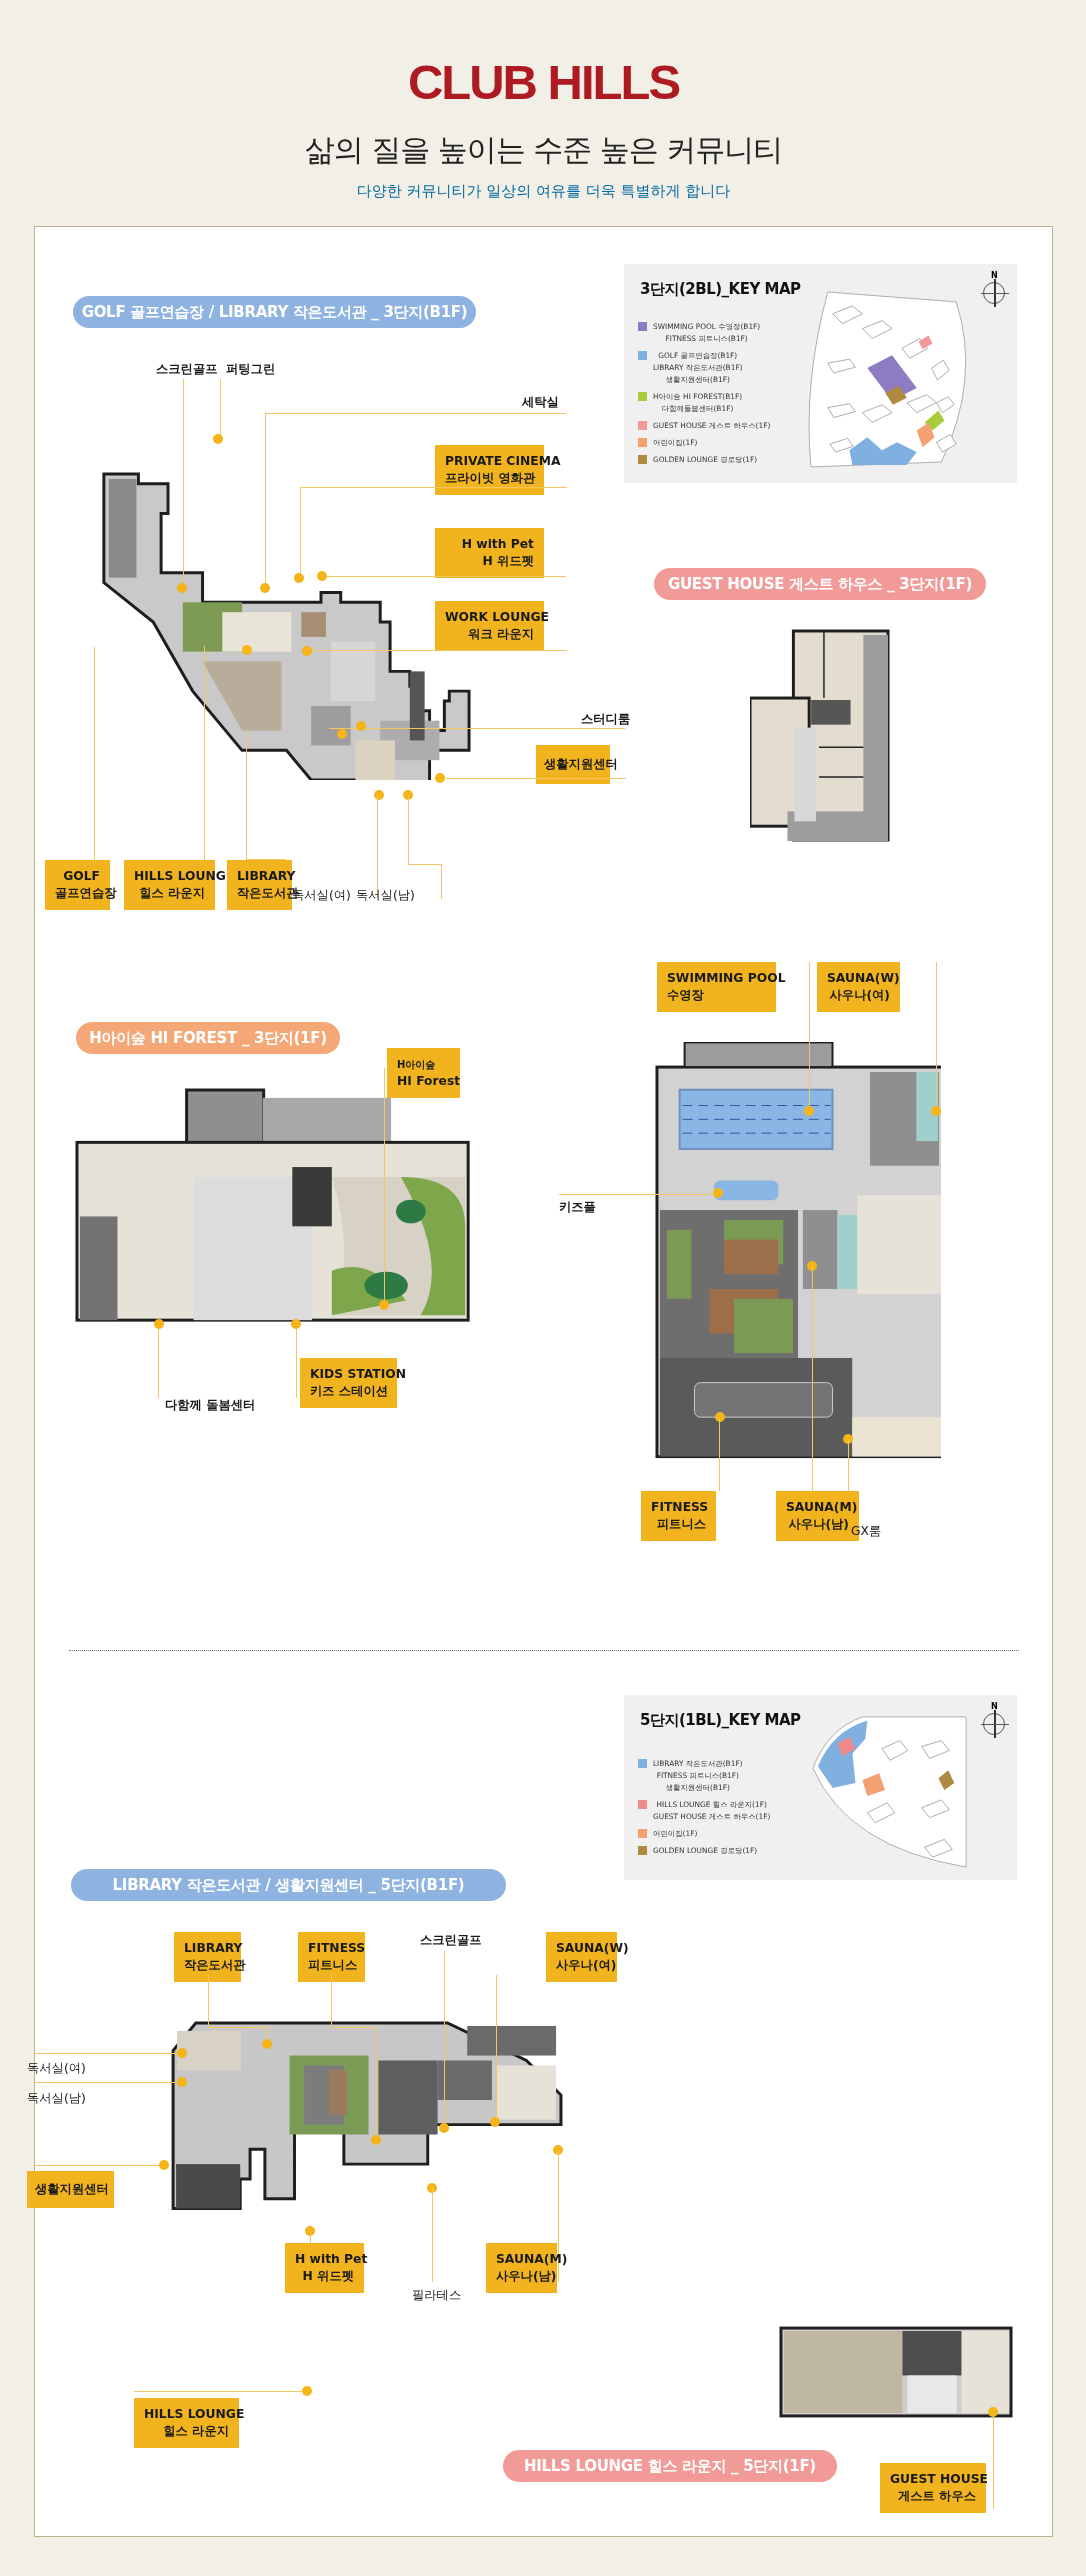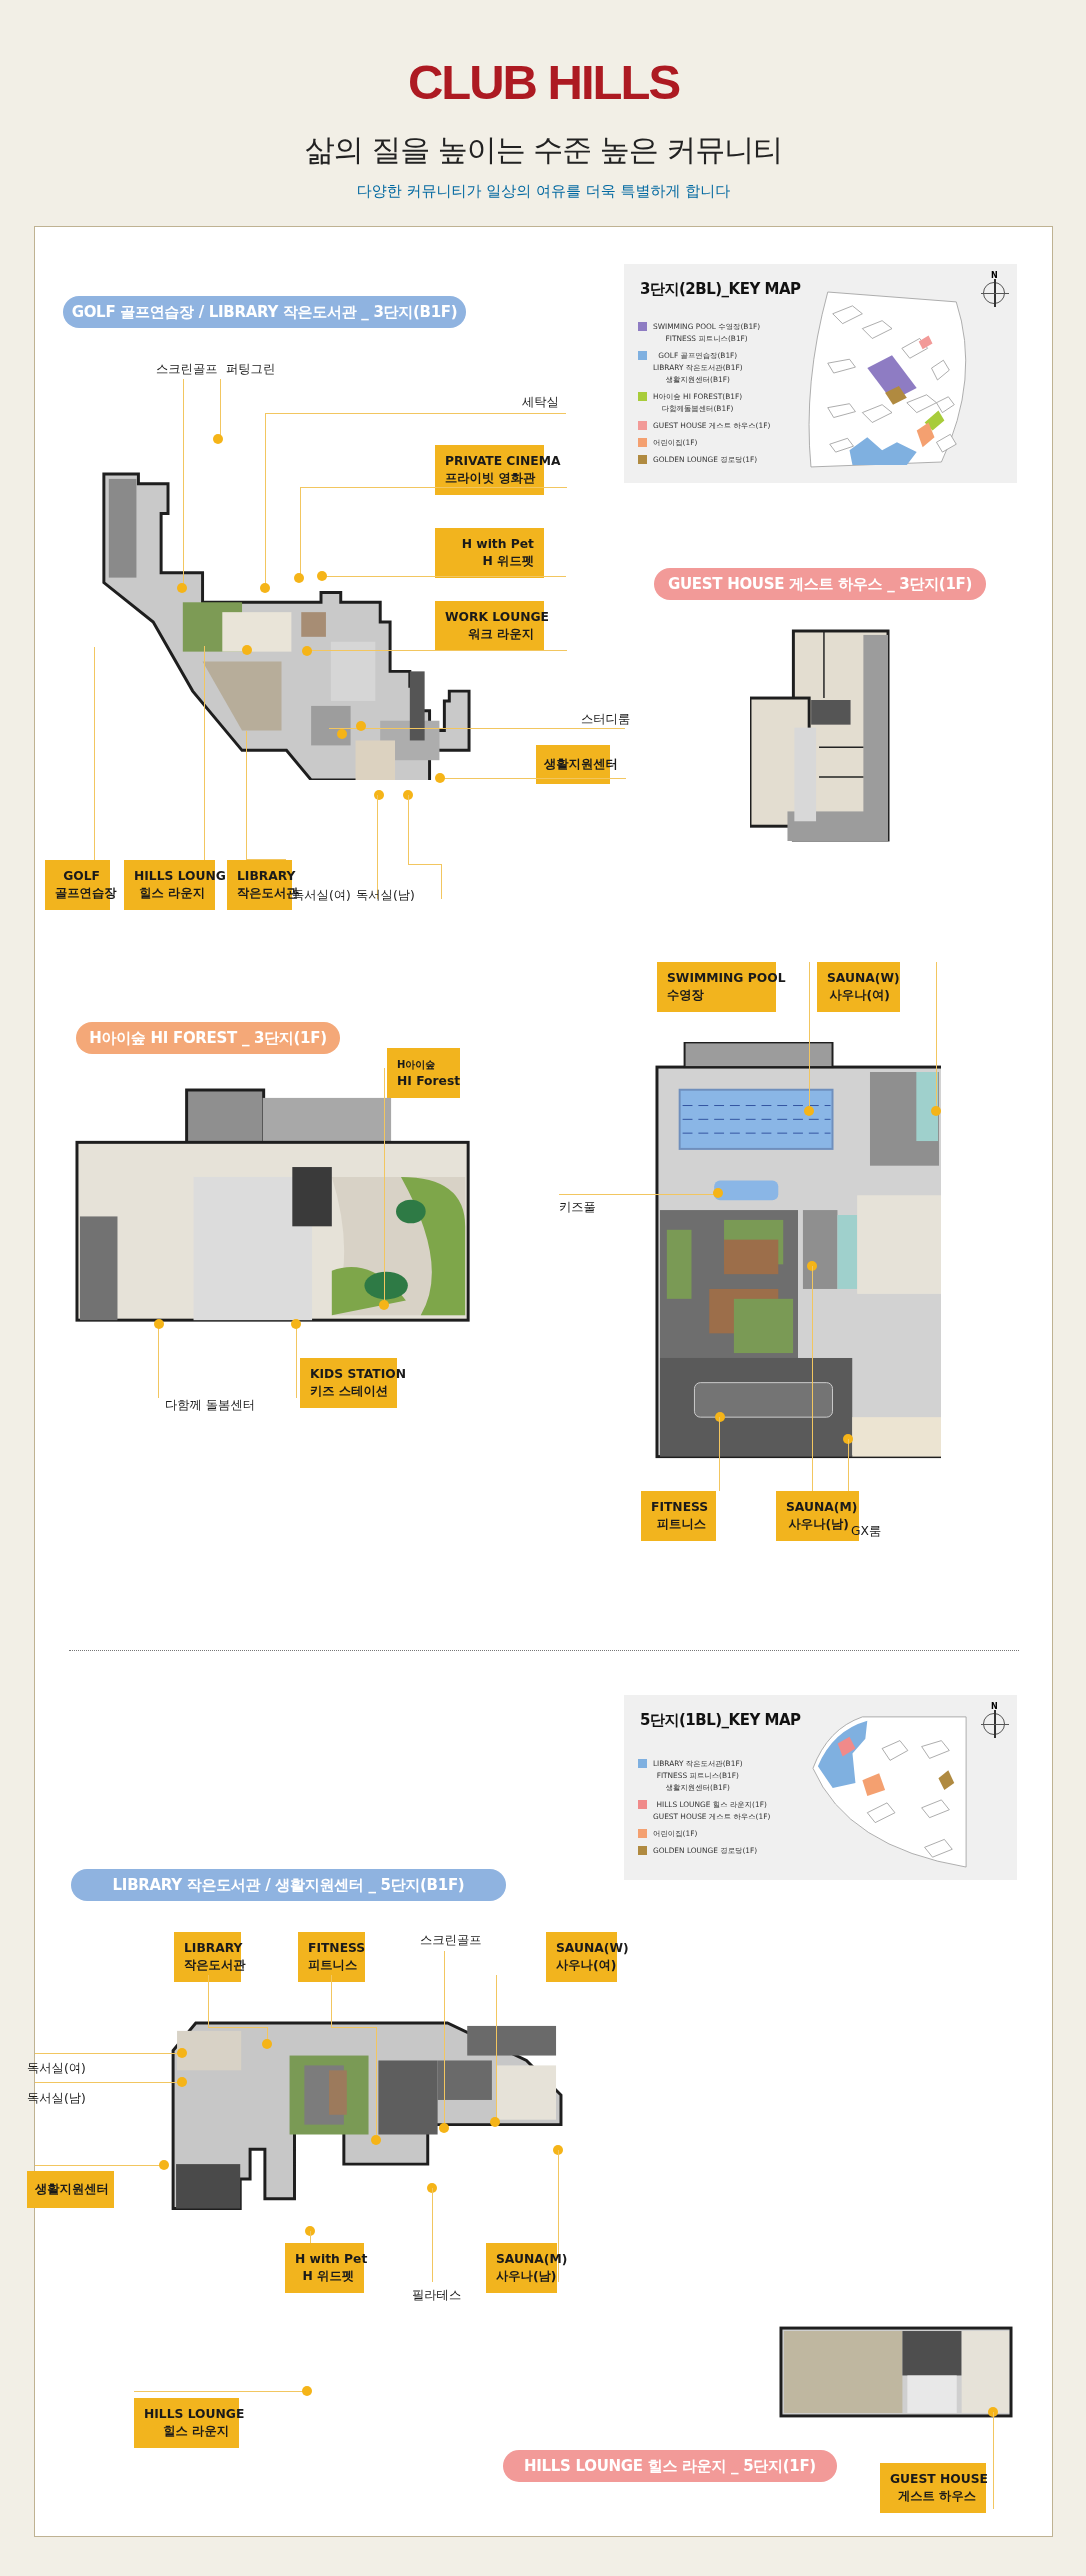--- a/index.html
+++ b/index.html
@@ -9,21 +9,21 @@
   .hero-sub { position: absolute; top: 130px; left: 0; width: 1087px; text-align: center; color: #222; font-size: 30px; letter-spacing: -1px; }
   .hero-desc { position: absolute; top: 182px; left: 0; width: 1087px; text-align: center; color: #0369a1; font-size: 15px; }
   .card { position: absolute; left: 34px; top: 226px; width: 1019px; height: 2311px; background: #fff; border: 1.5px solid #bfb292; }
   .pill { position: absolute; height: 32px; border-radius: 16px; color: #fff; font-size: 15px; font-weight: bold; display: flex; align-items: center; justify-content: center; white-space: nowrap; letter-spacing: -0.3px; }
   .pill.blue { background: #8fb3e0; }
   .pill.pink { background: #f29a98; }
   .pill.orange { background: #f4a878; }
   .pill.purple { background: #9488c7; }
   .tag { position: absolute; background: #f2b41e; color: #1a1a1a; font-size: 12.3px; font-weight: bold; line-height: 17px; padding: 8px 10px; text-align: right; white-space: nowrap; }
   .tag.left { text-align: left; }
-  .lbl { position: absolute; font-size: 12.3px; font-weight: normal; color: #1a1a1a; white-space: nowrap; }
+  .lbl { position: absolute; font-size: 12.3px; font-weight: bold; color: #1a1a1a; white-space: nowrap; }
   .ln { position: absolute; background: #f2c660; }
   .dot { position: absolute; width: 10px; height: 10px; border-radius: 50%; background: #f5b418; }
   .keymap { position: absolute; background: #f0f0f0; }
   .km-title { position: absolute; font-size: 15px; font-weight: bold; color: #111; letter-spacing: -0.5px; }
   .km-legend { position: absolute; font-size: 7.4px; color: #333; line-height: 12px; }
   .km-item { display: flex; margin-bottom: 5px; text-align: center; }
   .km-sw { width: 9px; height: 9px; margin-right: 6px; margin-top: 1px; flex-shrink: 0; }
   .compass { position: absolute; width: 22px; height: 22px; border: 1px solid #555; border-radius: 50%; }
   .compass:before { content: ""; position: absolute; left: 10px; top: -4px; width: 1.5px; height: 28px; background: #333; }
   .compass:after { content: ""; position: absolute; left: -3px; top: 10px; width: 28px; height: 1px; background: #555; }
@@ -100,21 +100,21 @@
         <path d="M112 58 L122 52 L126 60 L116 66 Z" fill="#f29a98"></path>
         <path d="M118 140 L132 128 L138 138 L126 148 Z" fill="#a8cc3a"></path>
         <path d="M110 148 L122 140 L128 155 L116 165 Z" fill="#f4a070"></path>
         <path d="M42 168 L60 155 L75 168 L90 160 L110 170 L100 183 L45 183 Z" fill="#7fb0e0"></path>
       </svg>
       <div class="compass" style="left:359px; top:18px;">
           <span class="n">N</span>
         </div>
     </div>
 
-    <div class="pill blue" style="left:28px; top:69px; width:403px;">GOLF 골프연습장 / LIBRARY 작은도서관 _ 3단지(B1F)</div>
+    <div class="pill blue" style="left:38px; top:69px; width:403px;">GOLF 골프연습장 / LIBRARY 작은도서관 _ 3단지(B1F)</div>
 
     <svg style="left:59px; top:89px;" width="454" height="464" viewBox="0 0 460 470">
       <path d="M10 160 L45 160 L45 170 L75 170 L75 200 L68 200 L68 260 L110 260 L110 290 L230 290 L230 280 L250 280 L250 290 L290 290 L290 310 L300 310 L300 360 L320 360 L320 375 L330 375 L330 400 L340 400 L340 420 L355 420 L355 390 L360 390 L360 380 L380 380 L380 440 L345 440 L345 445 L340 445 L340 490 L280 490 L280 470 L220 470 L195 440 L150 440 L100 380 L60 310 L10 270 Z" fill="#c9c9c9" stroke="#1e1e1e" stroke-width="3"></path>
       <rect x="15" y="165" width="28" height="100" fill="#8a8a8a"></rect>
       <rect x="90" y="290" width="60" height="50" fill="#7d9b55"></rect>
       <rect x="130" y="300" width="70" height="40" fill="#e9e4d8"></rect>
       <path d="M110 350 L190 350 L190 420 L150 420 Z" fill="#b7ad9a"></path>
       <rect x="210" y="300" width="25" height="25" fill="#a78d74"></rect>
       <rect x="240" y="330" width="45" height="60" fill="#d6d6d6"></rect>
       <rect x="220" y="395" width="40" height="40" fill="#9d9d9d"></rect>

